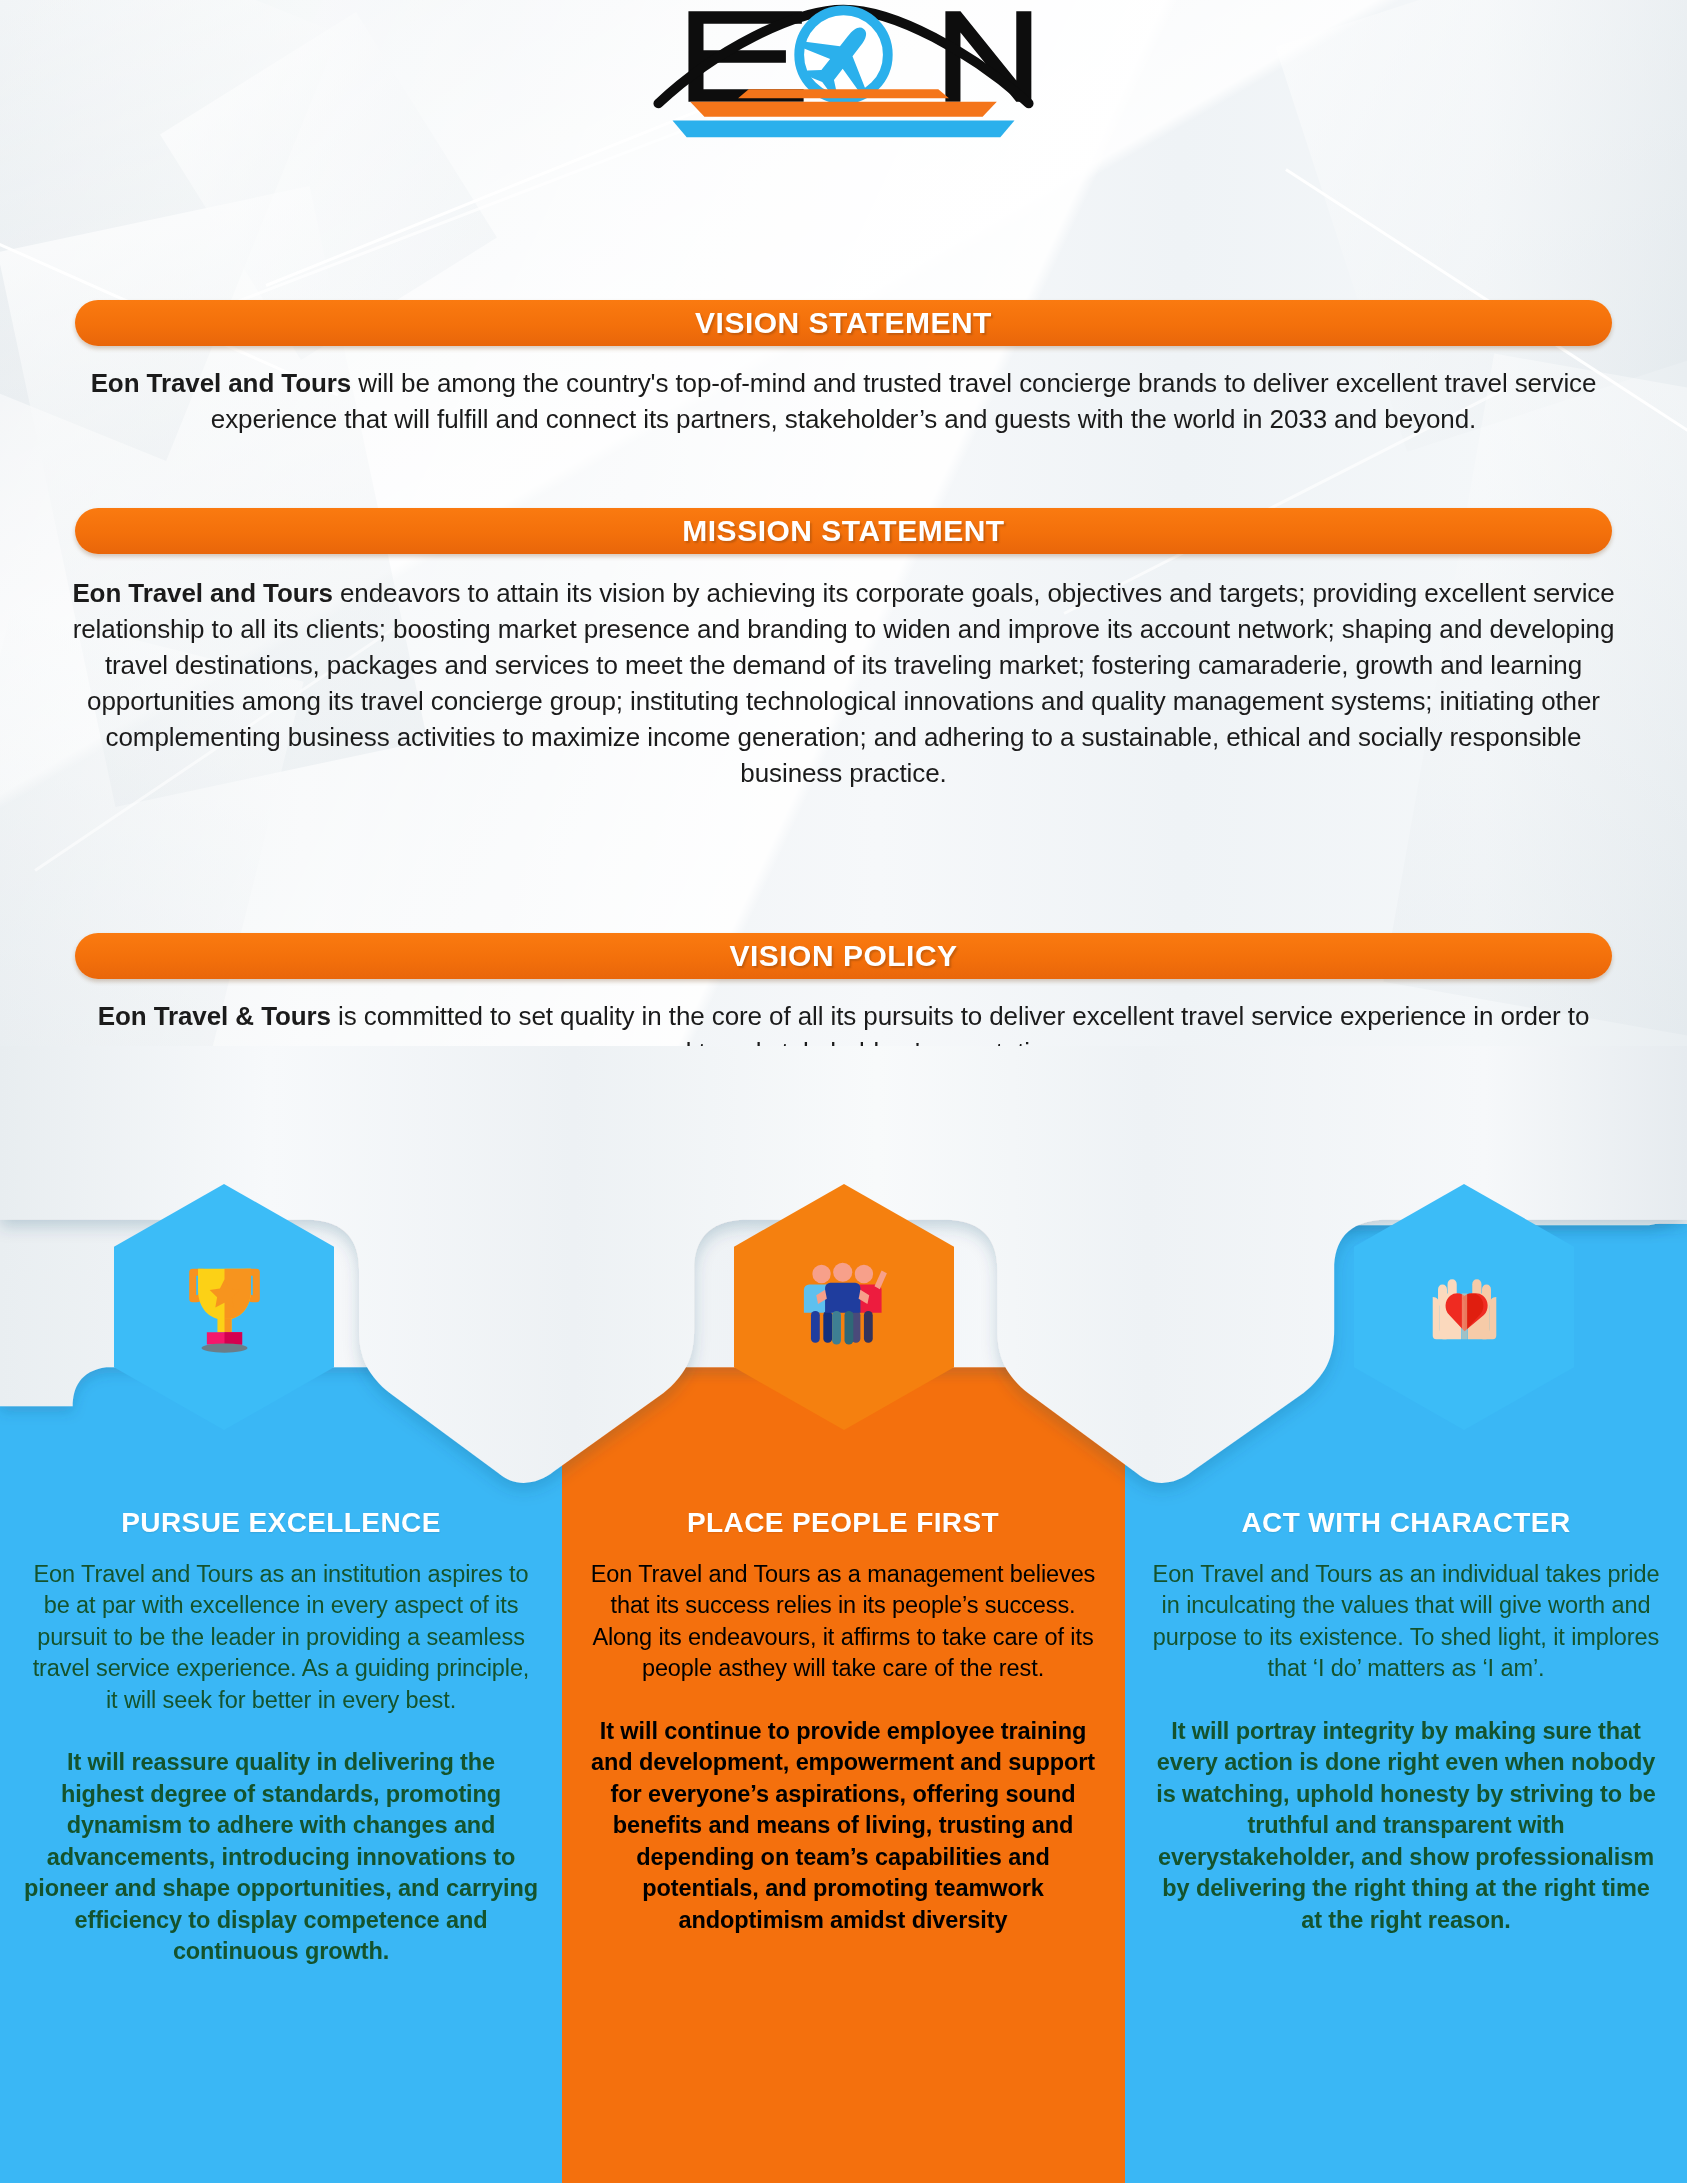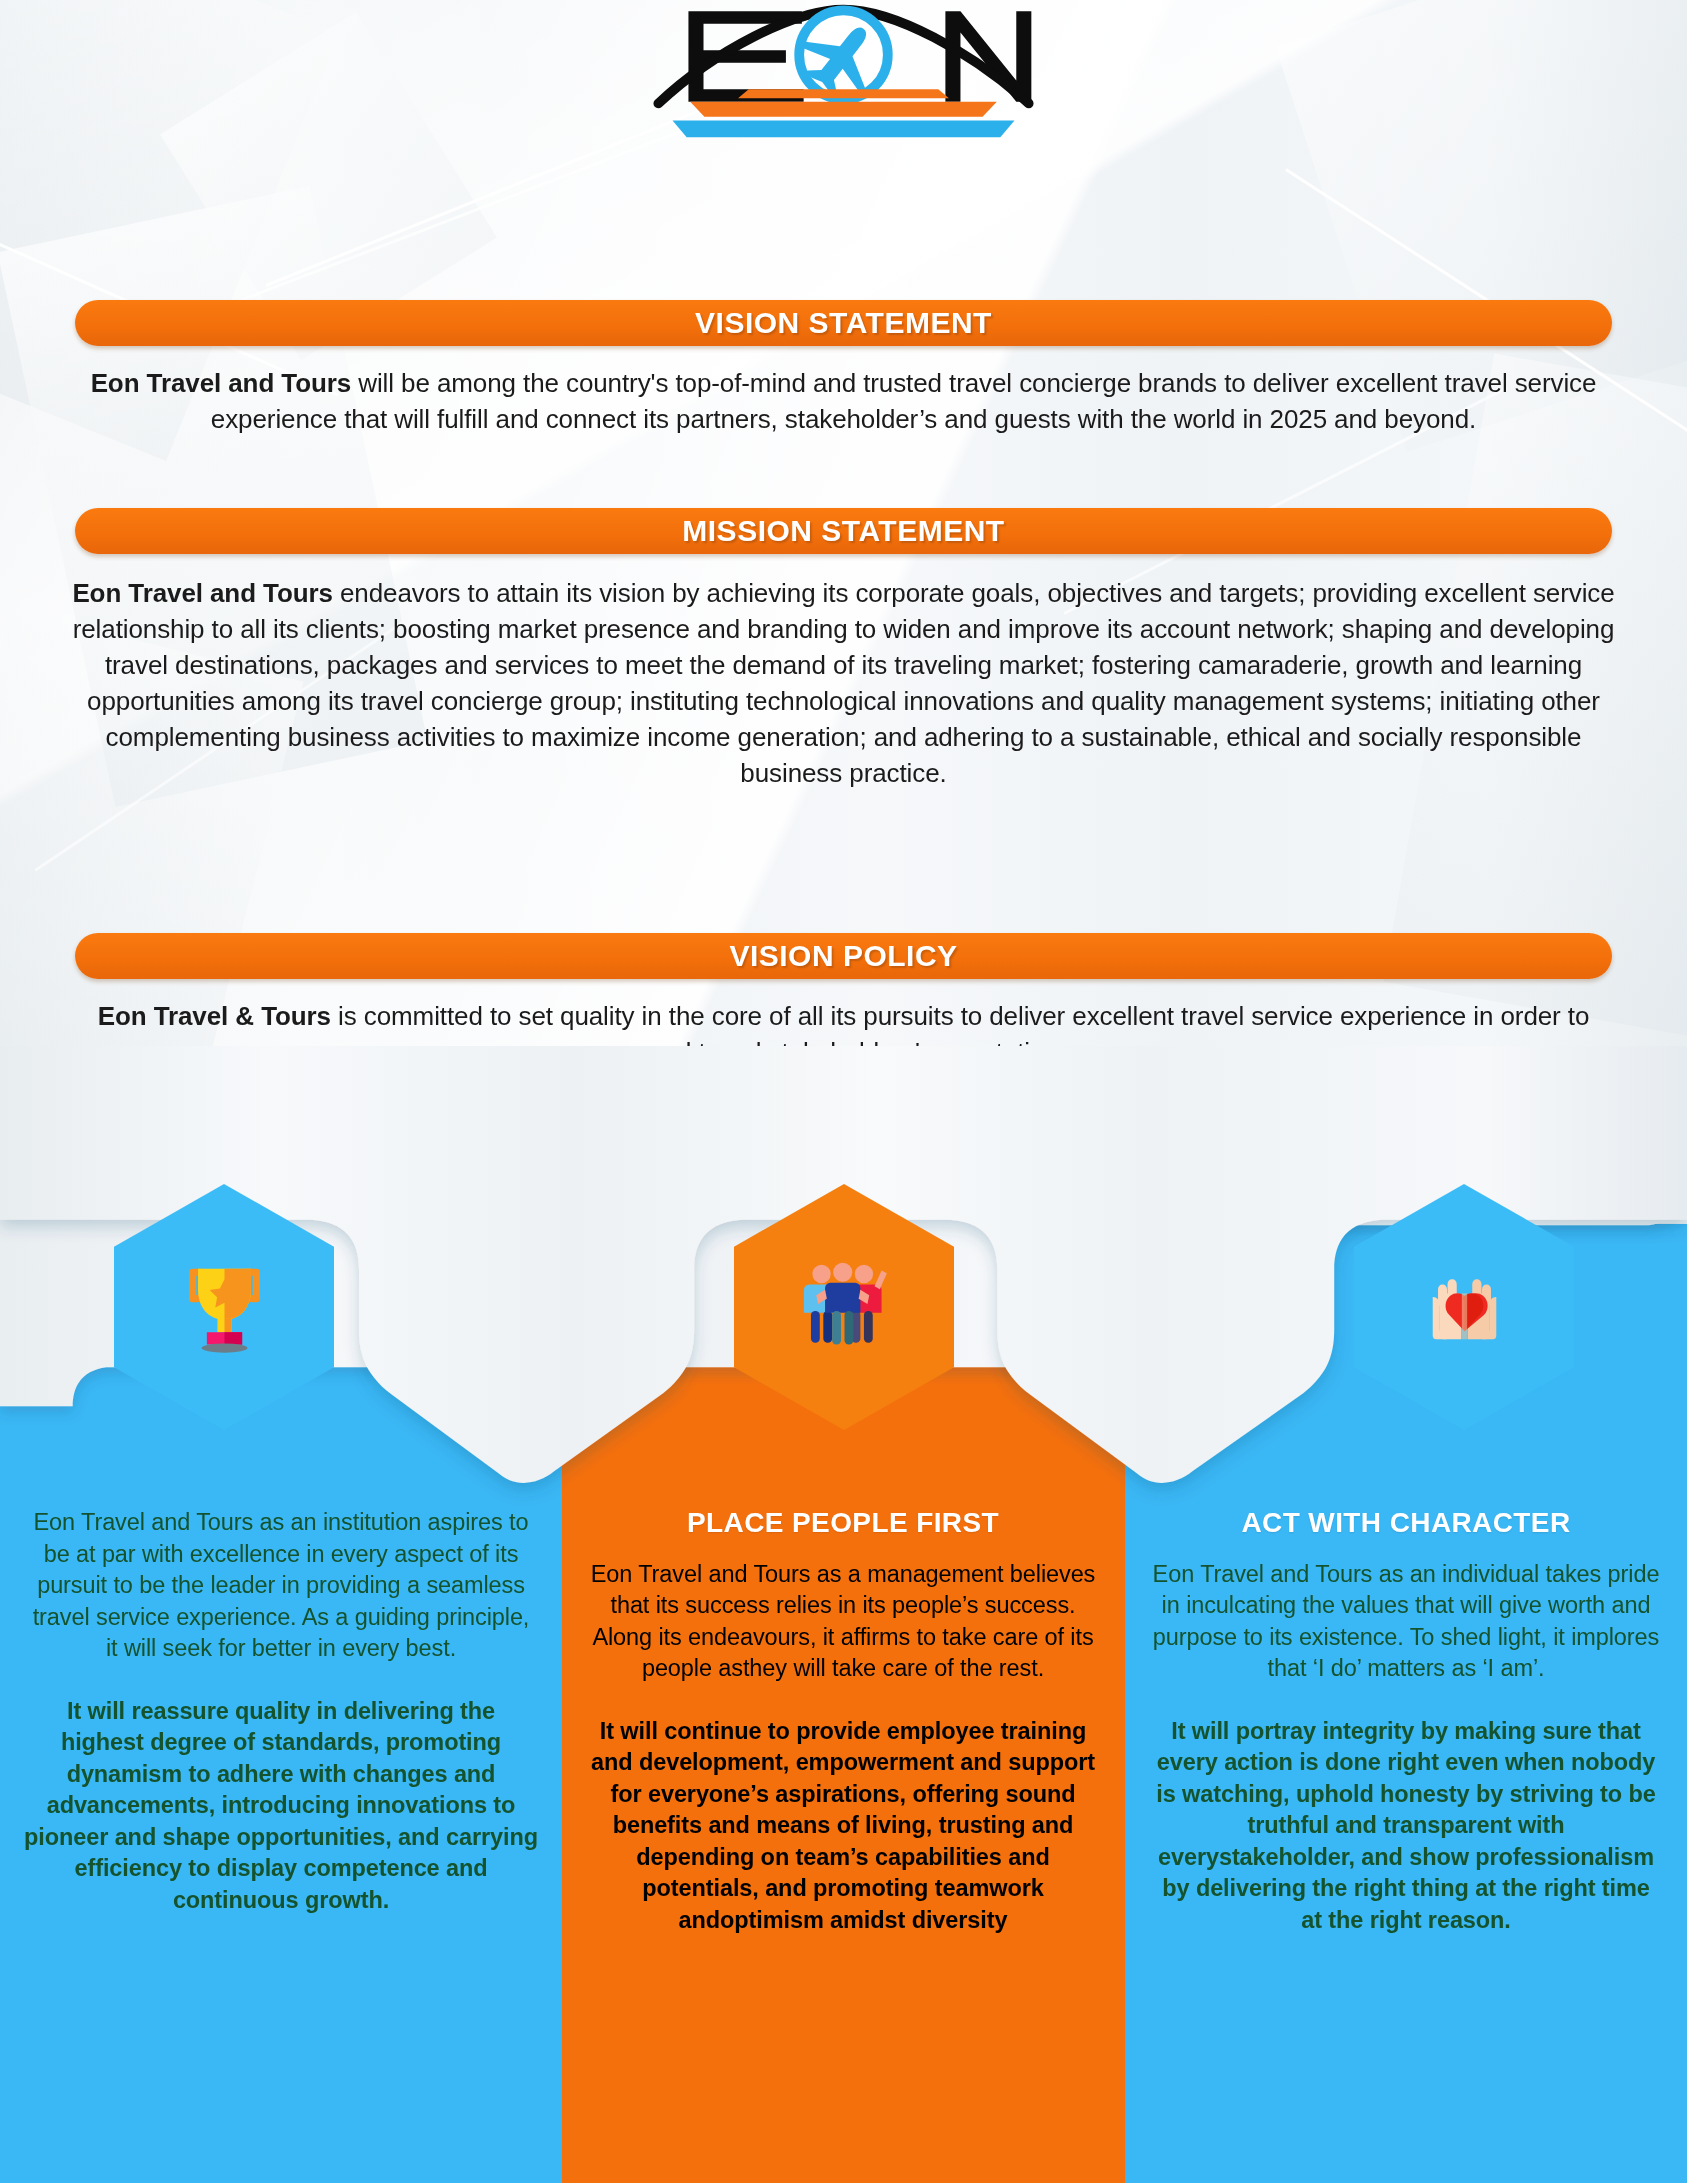--- a/index.html
+++ b/index.html
@@ -229,21 +229,21 @@
         <path d="M22 25 L408 25 L392 44 L38 44 Z" fill="#2bb0ec"></path>
       </svg>
 
     </div>
   </div>
 
   <div class="bar" style="top:300px">
     <span class="bar-title">VISION STATEMENT</span>
   </div>
   <div class="statement" style="top:365px">
-    <b>Eon Travel and Tours</b><span> will be among the country's top-of-mind and trusted travel concierge brands to deliver excellent travel service experience that will fulfill and connect its partners, stakeholder’s  and guests with the world in 2025 and beyond.</span>
+    <b>Eon Travel and Tours</b><span> will be among the country's top-of-mind and trusted travel concierge brands to deliver excellent travel service experience that will fulfill and connect its partners, stakeholder’s  and guests with the world in 2033 and beyond.</span>
   </div>
 
   <div class="bar" style="top:508px">
     <span class="bar-title">MISSION STATEMENT</span>
   </div>
   <div class="statement" style="top:575px">
     <b>Eon Travel and Tours</b><span> endeavors to attain its vision by achieving its corporate goals, objectives and targets; providing excellent service relationship to all its clients; boosting market presence and branding to widen and improve its account network; shaping and developing travel destinations, packages and services to meet the demand of its traveling market; fostering camaraderie, growth and learning opportunities among its travel concierge group; instituting technological innovations and quality management systems; initiating other complementing business activities to maximize income generation;  and adhering to a sustainable, ethical and socially responsible business practice.</span>
   </div>
 
   <div class="bar" style="top:933px">
@@ -371,20 +371,21 @@
       <path d="M50 26c-2.4 0-4 1.8-4 4.4V44c0 3-1.4 5-4 6h6c1.4 0 2-.9 2-2.2z" fill="#f6cba8"></path>
       <path d="M18 24h10c1.4 0 2.2 1 2.2 2.4V50H20c-1.3 0-2-.9-2-2.2z" fill="#fbd9bd"></path>
       <path d="M46 24H36c-1.4 0-2.2 1-2.2 2.4V50H44c1.3 0 2-.9 2-2.2z" fill="#f6cba8"></path>
       <path d="M32 45.5l-8.6-9.2c-3-3.2-2.8-8.3.5-11 3-2.4 7.2-1.7 9.3 1.4l-1.2 1.6 1.2-1.6c2.1-3.1 6.3-3.8 9.3-1.4 3.3 2.7 3.5 7.8.5 11z" fill="#ef2b21"></path>
       <path d="M32 45.5l8.6-9.2c3-3.2 2.8-8.3-.5-11-3-2.4-7.2-1.7-9.3 1.4l1.2 1.6z" fill="#e01e0f"></path>
       <path d="M30.5 24h3v26h-3z" fill="#f1c49e" opacity=".55"></path>
     </svg>
   </div>
 
   <div class="value-col c1">
+    <div class="v-title">PURSUE EXCELLENCE</div>
     <div class="v-body">
       <p>Eon Travel and Tours as an institution aspires to be at par with excellence in every aspect of its pursuit to be the leader in providing a seamless travel service experience. As a guiding principle, it will seek for better in every best.</p>
       <p>It will reassure quality in delivering the highest degree of standards, promoting dynamism to adhere with changes and advancements, introducing innovations to pioneer and shape opportunities, and carrying efficiency to display competence and continuous growth.</p>
     </div>
   </div>
 
   <div class="value-col c2 mid">
     <div class="v-title">PLACE PEOPLE FIRST</div>
     <div class="v-body">
       <p>Eon Travel and Tours as a management believes that its success relies in its people’s success. Along its endeavours, it affirms to take care of its people asthey will take care of the rest.</p>

